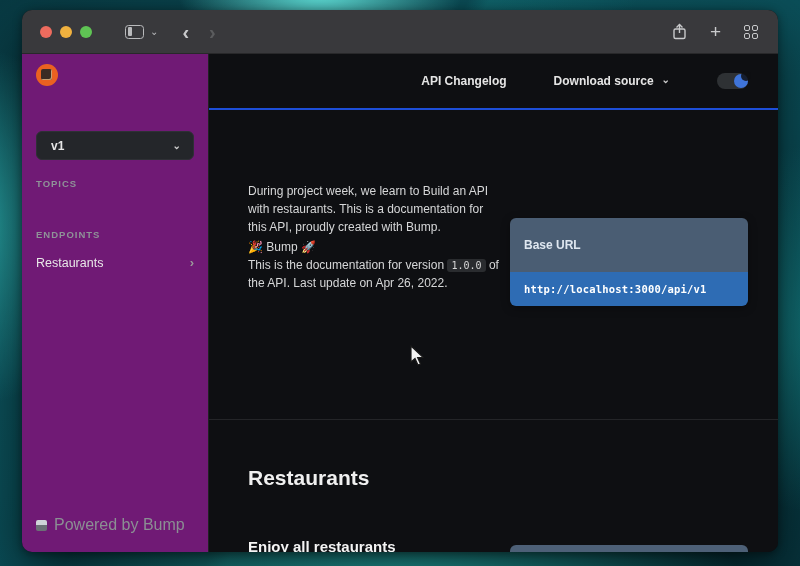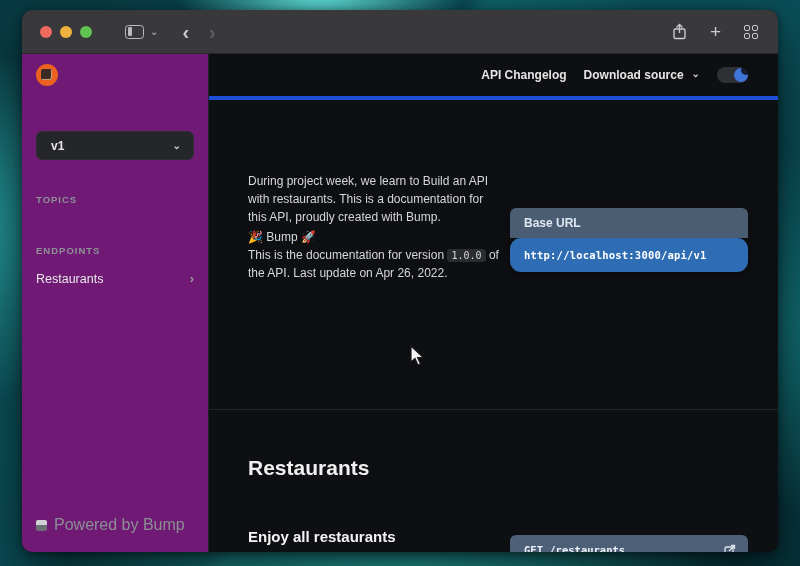--- a/index.html
+++ b/index.html
@@ -49,54 +49,54 @@
   
   .sidebar { width:186px; flex:none; background:#701a75; position:relative; padding:10px 14px 0 14px; }
   .logo { width:22px; height:22px; border-radius:50%; background:#ea6120; position:relative; }
   .logo::after { content:""; position:absolute; left:5px; top:5px; width:11px; height:11px; background:#3a2c24; border-radius:2px; box-shadow:inset -1px -1px 0 #c8a070; }
   .ver-select {
     margin-top:45px; height:29px; background:#24262a; border:1px solid #2e3035; border-radius:6px;
     display:flex; align-items:center; justify-content:space-between; padding:0 12px 0 14px;
     color:#e6e6e6; font-size:12px; font-weight:600;
   }
   .ver-select .chev { color:#cfcfcf; font-size:10px; }
-  .side-label { margin-top:34px; font-size:9.5px; letter-spacing:1px; color:#8f9398; font-weight:600; }
+  .side-label { margin-top:18px; font-size:9.5px; letter-spacing:1px; color:#8f9398; font-weight:600; }
   .side-link { margin-top:15px; font-size:12px; color:#4f9cf9; }
   .side-label.second { margin-top:40px; }
   .side-item { margin-top:15px; display:flex; align-items:center; justify-content:space-between; font-size:12.5px; color:#e8e8e8; }
   .side-item .chev { color:#9a9a9a; font-size:13px; font-weight:bold; }
   .side-footer { position:absolute; left:14px; bottom:18px; display:flex; align-items:center; gap:7px; font-size:16px; color:#8b8f93; }
   .bump-mark { width:11px; height:11px; display:inline-block; background:linear-gradient(180deg,#cfd3d8 0 45%, #6b7076 45% 100%); border-radius:2px; }
 
   
   .main { flex:1; background:#0e0f12; border-left:1px solid #202124; display:flex; flex-direction:column; overflow:hidden; }
   .topbar {
-    height:46px; flex:none; border-bottom:4px solid #1d4ed8;
-    display:flex; align-items:center; justify-content:flex-end; gap:17px; padding-right:30px;
+    height:56px; flex:none; border-bottom:2px solid #1d4ed8;
+    display:flex; align-items:center; justify-content:flex-end; gap:47px; padding-right:30px;
     font-size:12px; font-weight:600; color:#e5e5e5;
   }
   .dl-group { display:flex; gap:8px; }
   .dl-group .chev { font-size:10px; color:#cfcfcf; }
   .toggle { width:31px; height:16px; border-radius:9px; background:#2e3134; position:relative; }
   .moon { position:absolute; right:0px; top:1px; width:14px; height:14px; border-radius:50%; background:#3f74d9; }
   .moon::after { content:""; position:absolute; width:10px; height:10px; border-radius:50%; background:#0e0f12; opacity:.85; top:-3px; right:-3px; }
 
   .section1 { position:relative; height:310px; flex:none; padding:46px 30px 0 39px; border-bottom:1px solid #242528; }
   .h1-row { display:flex; align-items:center; gap:14px; }
   h1.api-title { font-size:26px; font-weight:500; color:#f2f2f2; letter-spacing:.2px; }
   .badge { background:#292b2e; color:#dcdcdc; font-size:10.5px; font-weight:bold; padding:4px 8px; border-radius:4px; }
   .intro-col { width:252px; margin-top:26px; font-size:12px; line-height:1.5; color:#d6d7d8; }
   .intro-col p { margin-bottom:0; }
   .enjoy { margin-top:2px; margin-bottom:14px; font-size:12px; }
   .p2 { margin-bottom:13px; }
   .inline-code { font-family:"DejaVu Sans Mono", monospace; font-size:10px; background:#2a2c2f; border-radius:3px; padding:1px 4px; color:#d8d8d8; }
 
   .base-url { position:absolute; right:30px; top:108px; width:238px; border-radius:6px; overflow:hidden; box-shadow:0 2px 8px rgba(0,0,0,.35); }
-  .bu-head { background:#4a5d73; padding:8px 14px; font-size:12px; font-weight:600; color:#dfe7f0; }
-  .bu-body { background:#2e6cb4; padding:11px 14px; font-family:"DejaVu Sans Mono", monospace; font-size:10.5px; font-weight:bold; color:#ffffff; letter-spacing:.2px;border-radius:11px; }
+  .bu-head { background:#4a5d73; padding:20px 14px; font-size:12px; font-weight:600; color:#dfe7f0; }
+  .bu-body { background:#2e6cb4; padding:11px 14px; font-family:"DejaVu Sans Mono", monospace; font-size:10.5px; font-weight:bold; color:#ffffff; letter-spacing:.2px; }
 
   .section2 { position:relative; flex:1; padding:46px 30px 0 39px; }
   h2.grp-title { font-size:21px; font-weight:600; color:#f0f0f0; }
   .op-title { position:absolute; left:39px; top:118px; font-size:15px; font-weight:600; color:#f4f4f4; }
   .op-chip {
     position:absolute; right:30px; top:125px; width:238px; border-radius:6px; background:#4d6077;
     padding:9px 12px 9px 14px; display:flex; align-items:center; justify-content:space-between;
     font-family:"DejaVu Sans Mono", monospace; font-size:10.5px; font-weight:bold; color:#eef2f7;
   }
   .op-chip svg { flex:none; }

